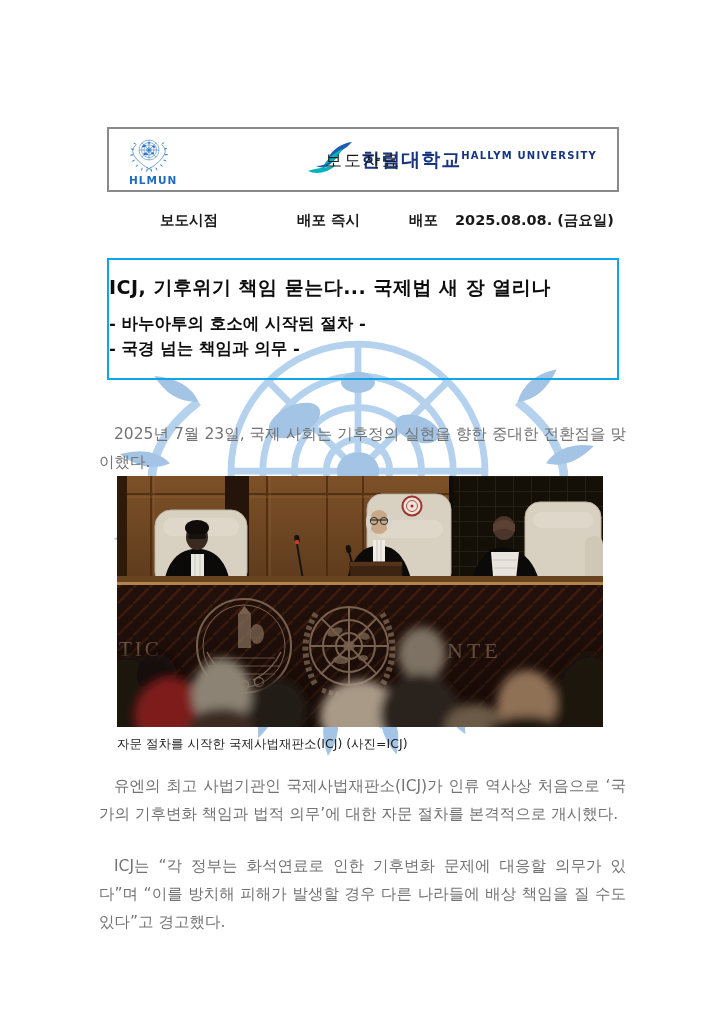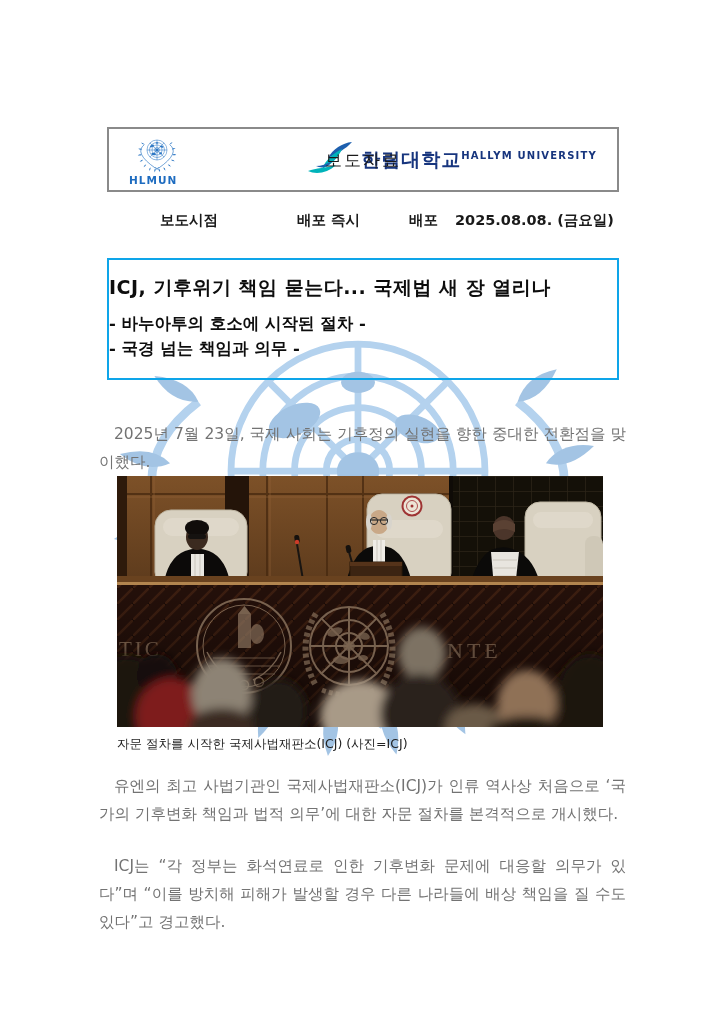--- a/index.html
+++ b/index.html
@@ -9,21 +9,21 @@
   }
   
   .watermark{position:absolute;left:104px;top:268px;width:508px;height:508px;z-index:0;}
   .watermark svg{width:100%;height:100%;}
   
   .header-box{
     position:absolute;left:107px;top:127px;width:512px;height:65px;
     border:2px solid #8a8a8a;box-sizing:border-box;z-index:2;background:#fff;
     display:flex;align-items:center;justify-content:space-between;padding:0 20px;
   }
-  .logo-left{display:flex;flex-direction:column;align-items:flex-end;line-height:1;}
+  .logo-left{display:flex;flex-direction:column;align-items:flex-start;line-height:1;}
   .logo-left svg{width:40px;height:40px;}
   .hlmun-label{font-size:10.5px;font-weight:700;color:#1e6cc0;letter-spacing:1px;margin-top:1px;}
   .doc-type{
     position:absolute;left:50%;top:50%;transform:translate(-50%,-50%);
     font-size:17px;letter-spacing:2px;color:#1a1a1a;
   }
   .logo-right{display:flex;align-items:center;gap:6px;}
   .logo-right svg{width:50px;height:40px;}
   .hallym-text{display:flex;flex-direction:row;line-height:1.1;}
   .hallym-kr{font-size:19px;font-weight:700;color:#17357e;letter-spacing:1px;}

